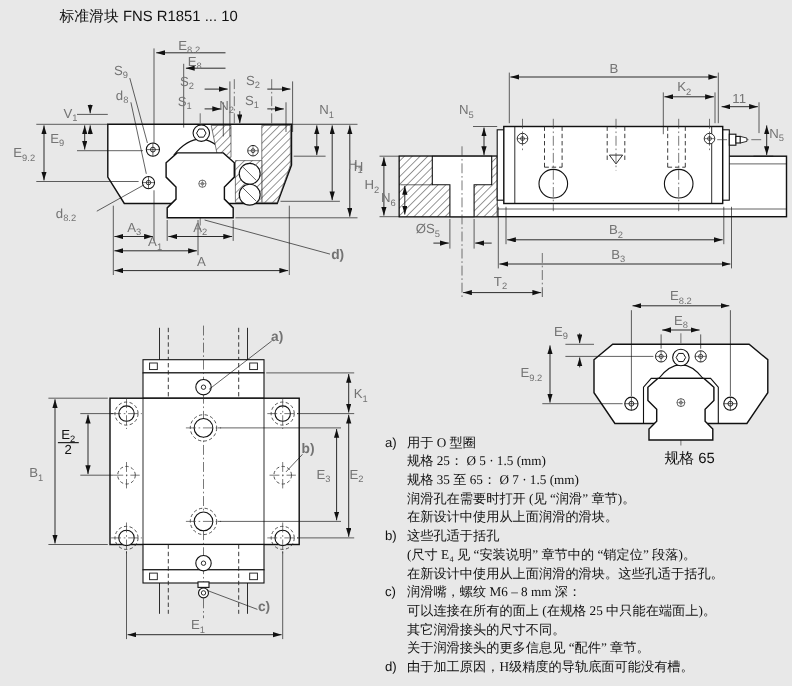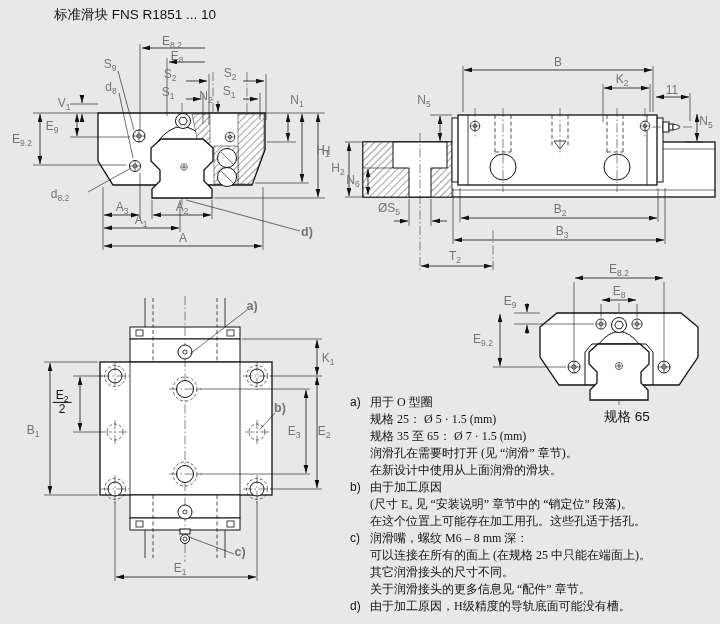--- a/index.html
+++ b/index.html
@@ -382,23 +382,23 @@
       <div>用于 O 型圈</div>
       <div>规格 25： Ø 5 · 1.5 (mm)</div>
       <div>规格 35 至 65： Ø 7 · 1.5 (mm)</div>
       <div>润滑孔在需要时打开 (见 “润滑” 章节)。</div>
       <div>在新设计中使用从上面润滑的滑块。</div>
     </div>
   </div>
   <div class="note">
     <span class="marker">b)</span>
     <div class="lines">
-      <div>由于加工原因</div>
+      <div>这些孔适于括孔</div>
       <div>(尺寸 E₄ 见 “安装说明” 章节中的 “销定位” 段落)。</div>
-      <div>在这个位置上可能存在加工用孔。这些孔适于括孔。</div>
+      <div>在新设计中使用从上面润滑的滑块。这些孔适于括孔。</div>
     </div>
   </div>
   <div class="note">
     <span class="marker">c)</span>
     <div class="lines">
       <div>润滑嘴，螺纹 M6 – 8 mm 深：</div>
       <div>可以连接在所有的面上 (在规格 25 中只能在端面上)。</div>
       <div>其它润滑接头的尺寸不同。</div>
       <div>关于润滑接头的更多信息见 “配件” 章节。</div>
     </div>

